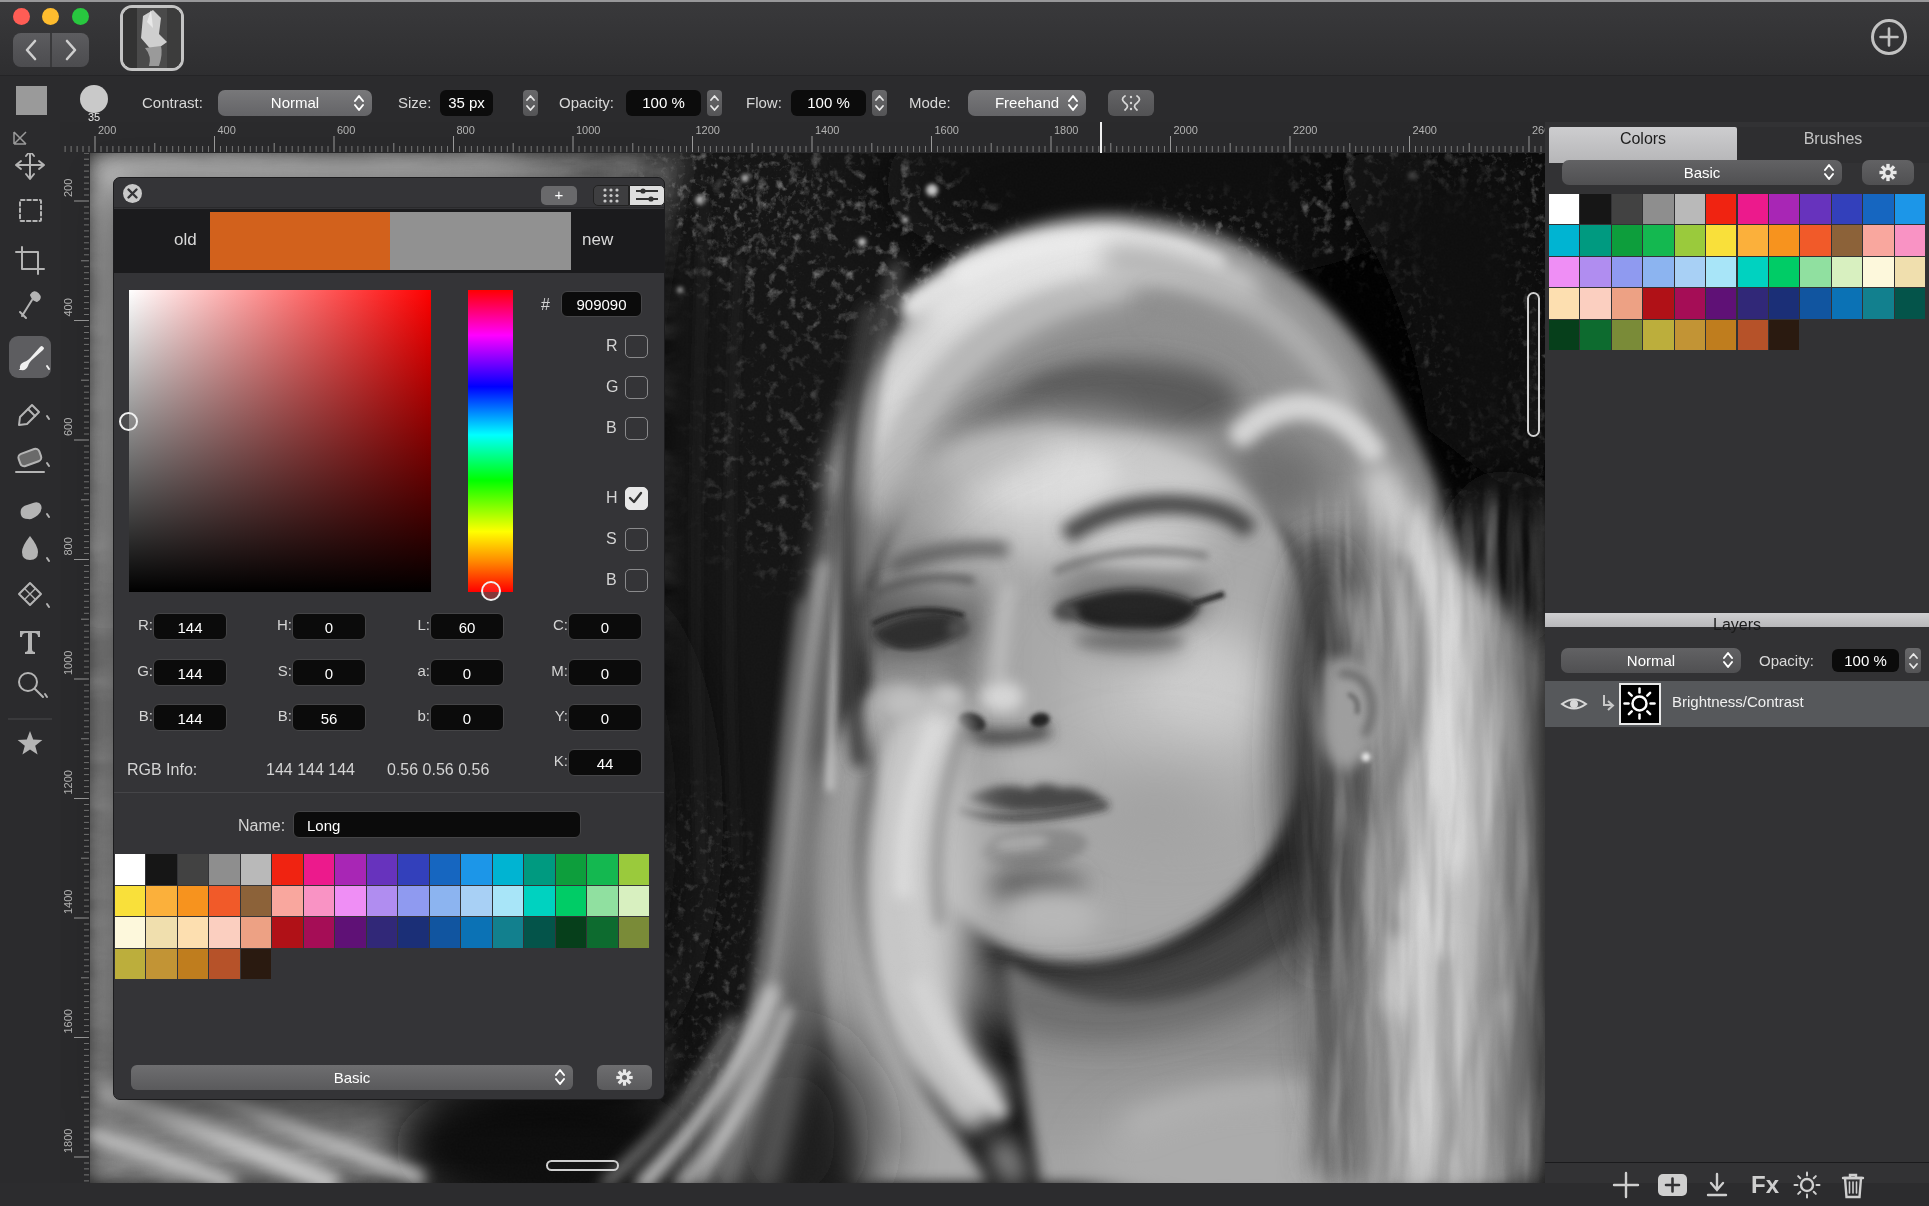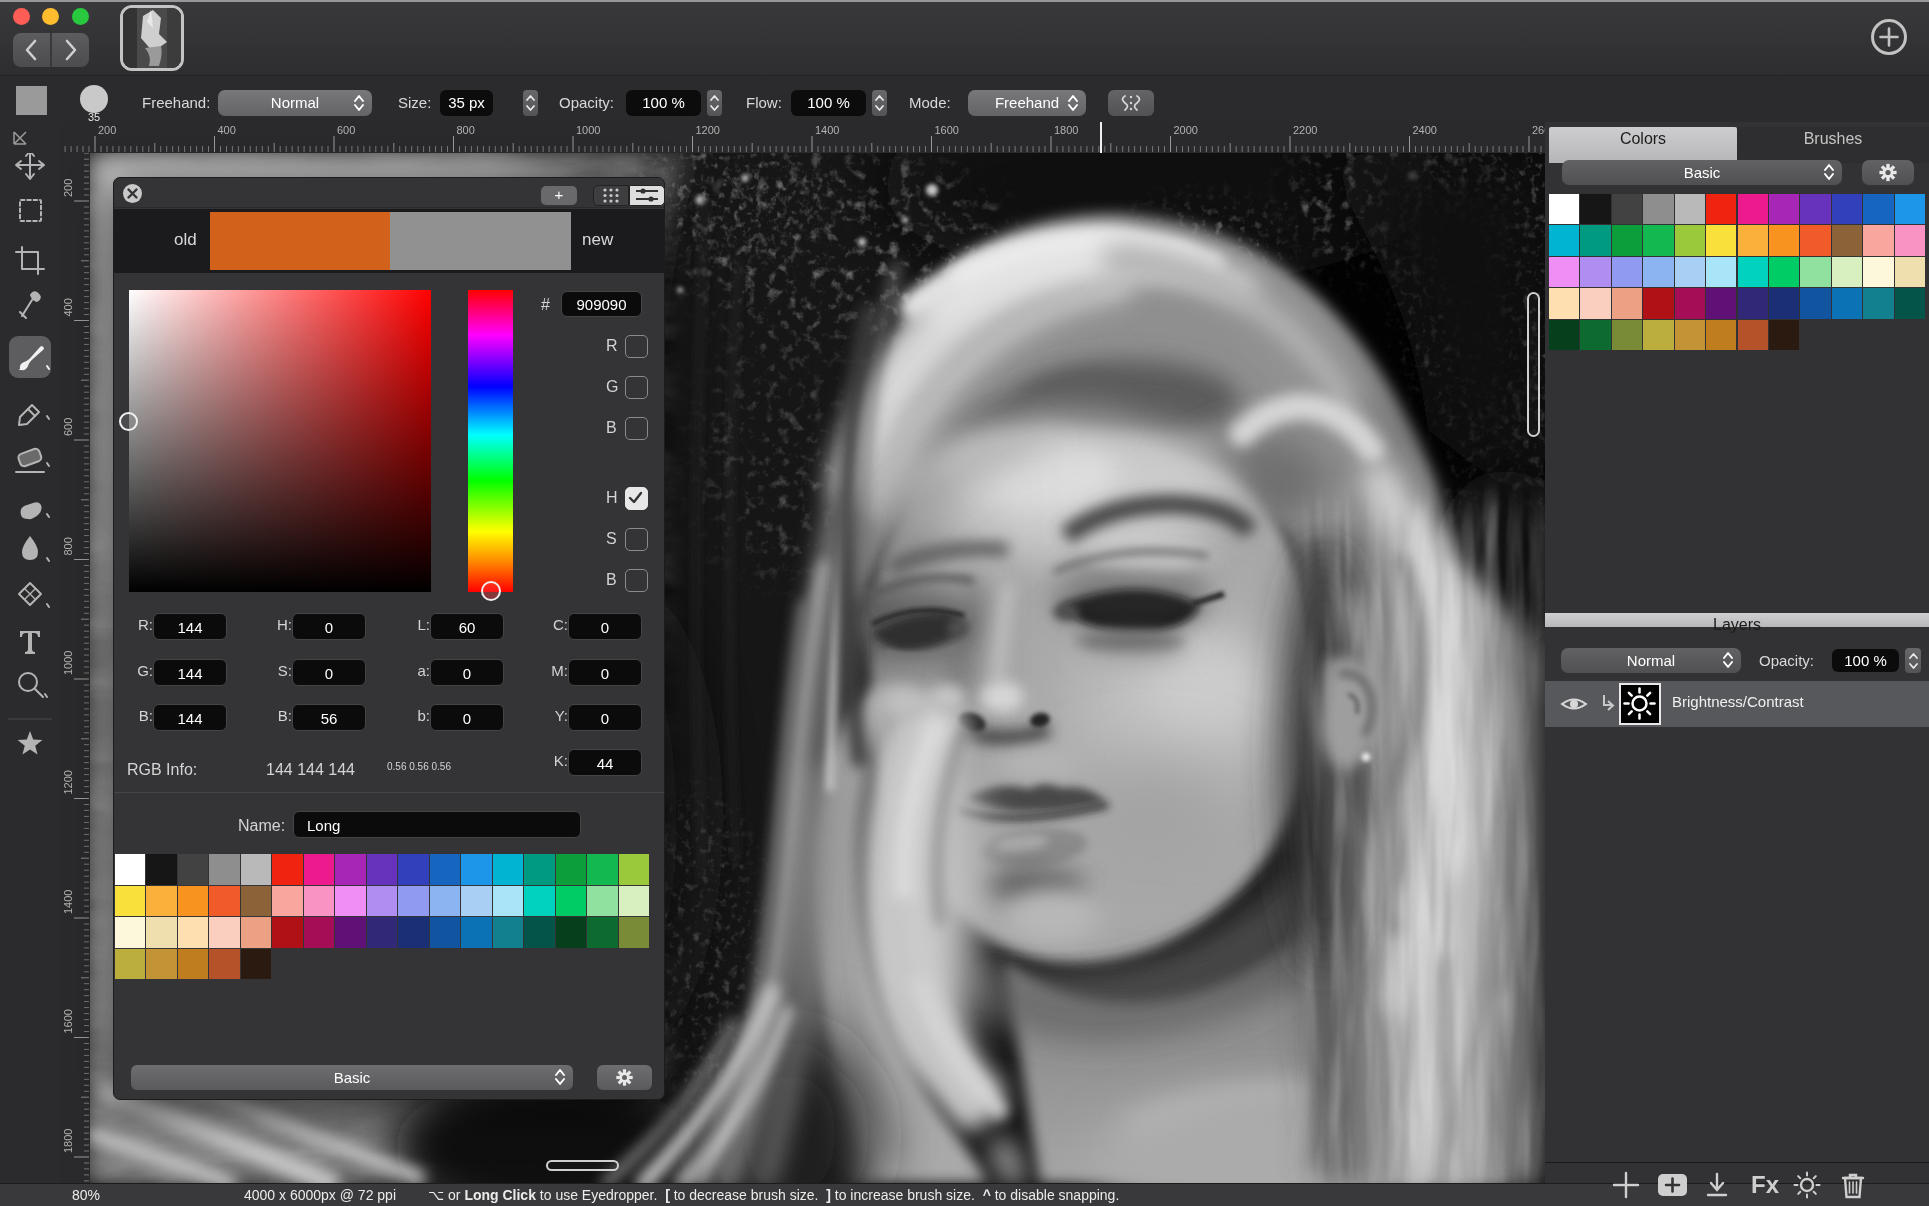--- a/index.html
+++ b/index.html
@@ -350,21 +350,21 @@
       <path d="M20 8 L30 2 L38 10 L36 26 L44 34 L30 44 L18 30 Z" fill="#cfcfcf"></path>
       <path d="M22 40 Q29 48 26 58 L36 58 Q40 46 38 38 Z" fill="#9a9a9a"></path>
       <path d="M28 2 L24 14 L30 20 Z" fill="#e8e8e8"></path>
     </svg>
   </div>
 
   <div class="abs" id="toolbar"></div>
   <div class="abs" style="left:16px;top:86px;width:31px;height:29px;background:#9a9a9a"></div>
   <div class="abs" style="left:80px;top:85px;width:28px;height:28px;border-radius:50%;background:#c9c9c9"></div>
   <div class="abs" style="left:80px;top:111px;width:28px;text-align:center;color:#e8e8e8;font-size:11px">35</div>
-  <div class="tlabel" style="left:142px">Freehand:</div>
+  <div class="tlabel" style="left:142px">Contrast:</div>
   <div class="dropdown" style="left:218px;width:154px">Normal<svg class="ddchev">
         <path d="M3 8 L7 3 L11 8 M3 12 L7 17 L11 12"></path>
       </svg></div>
   <div class="tlabel" style="left:398px">Size:</div>
   <div class="tinput" style="left:440px;width:53px">35 px</div>
   <div class="stepper" style="left:523px">
       <svg class="stchev">
         <path d="M3 7 L6.5 3 L10 7 M3 13 L6.5 17 L10 13"></path>
       </svg>
     </div>
@@ -965,25 +965,20 @@
           <path d="M35 689 l8 8"></path>
         </g>
         <path d="M45 694 l2 3" stroke="#b4b4b4" stroke-width="2" stroke-linecap="round"></path>
         <line x1="8" y1="719" x2="52" y2="719" stroke="#4a4a4c" stroke-width="1"></line>
         <polygon points="30.0,731.0 33.2,739.6 42.4,740.0 35.2,745.7 37.6,754.5 30.0,749.5 22.4,754.5 24.8,745.7 17.6,740.0 26.8,739.6" fill="#b4b4b4"></polygon>
       </svg></div>
   <div class="abs" id="corner"><svg width="60" height="31">
         <path d="M14 22 L26 10 M14 10 L26 22 M14 10 l0 12 M14 22 l12 0" stroke="#9a9a9a" stroke-width="1.5" fill="none"></path>
       </svg></div>
 
-  <div class="abs" id="statusbar">
-    <div class="abs" style="left:72px;top:3px">80%</div>
-    <div class="abs" style="left:244px;top:3px">4000 x 6000px @ 72 ppi</div>
-    <div class="abs" style="left:428px;top:3px">⌥ or <b>Long Click</b> to use Eyedropper.&nbsp; <b>[</b> to decrease brush size.&nbsp; <b>]</b> to increase brush size.&nbsp; <b>^</b> to disable snapping.</div>
-  </div>
 
   <div class="abs" id="rpanel">
       <div class="tab" style="left:4px;width:188px;background:linear-gradient(#cdcdcf,#b6b6b8);color:#1c1c1c;border-radius:2px 2px 0 0">Colors</div>
       <div class="tab" style="left:192px;width:192px;background:#2e2e30;color:#c4c4c4">Brushes</div>
       <div class="abs" style="left:17px;top:38px;width:280px;height:25px;background:linear-gradient(#626264,#505052);border-radius:7px;color:#fff;font-size:15px;text-align:center;line-height:25px">Basic<svg class="ddchev" style="top:2px">
           <path d="M3 8 L7 3 L11 8 M3 12 L7 17 L11 12"></path>
         </svg></div>
       <div class="abs" style="left:317px;top:38px;width:52px;height:25px;background:linear-gradient(#626264,#505052);border-radius:7px"><svg width="52" height="25">
           <g transform="translate(26,12.5)" fill="#e8e8e8">
             <circle r="5.2"></circle>
@@ -1190,21 +1185,21 @@
       <div class="ce-label" style="left:9px;top:529px;text-align:right;width:30px">B:</div>
       <div class="ce-input" style="left:39px;top:526px;width:74px;height:27px;line-height:27px">144</div>
       <div class="ce-label" style="left:148px;top:529px;text-align:right;width:30px">B:</div>
       <div class="ce-input" style="left:178px;top:526px;width:74px;height:27px;line-height:27px">56</div>
       <div class="ce-label" style="left:286px;top:529px;text-align:right;width:30px">b:</div>
       <div class="ce-input" style="left:316px;top:526px;width:74px;height:27px;line-height:27px">0</div>
       <div class="ce-label" style="left:424px;top:529px;text-align:right;width:30px">Y:</div>
       <div class="ce-input" style="left:454px;top:526px;width:74px;height:27px;line-height:27px">0</div>
       <div class="ce-label" style="left:13px;top:583px;font-size:16px">RGB Info:</div>
       <div class="ce-label" style="left:152px;top:583px;font-size:16px">144 144 144</div>
-      <div class="ce-label" style="left:273px;top:583px;font-size:10px">0.56 0.56 0.56</div>
+      <div class="ce-label" style="left:273px;top:583px;font-size:16px">0.56 0.56 0.56</div>
       <div class="ce-label" style="left:424px;top:574px;text-align:right;width:30px">K:</div>
       <div class="ce-input" style="left:454px;top:571px;width:74px;height:27px;line-height:27px">44</div>
       <div class="abs" style="left:0;top:614px;width:550px;height:1px;background:#454548"></div>
       <div class="ce-label" style="left:124px;top:639px;font-size:16px">Name:</div>
       <div class="ce-input" style="left:179px;top:633px;width:288px;height:27px;line-height:27px;text-align:left;padding-left:13px">Long</div>
       <div class="ceswatch" style="left:0.5px;top:676.0px;background:#ffffff"></div>
       <div class="ceswatch" style="left:32.0px;top:676.0px;background:#161616"></div>
       <div class="ceswatch" style="left:63.5px;top:676.0px;background:#424242"></div>
       <div class="ceswatch" style="left:95.0px;top:676.0px;background:#8e8e8e"></div>
       <div class="ceswatch" style="left:126.5px;top:676.0px;background:#b9b9b9"></div>

